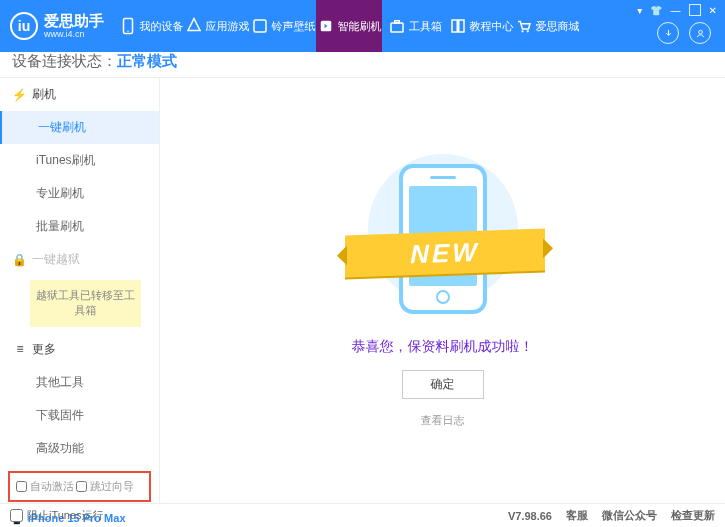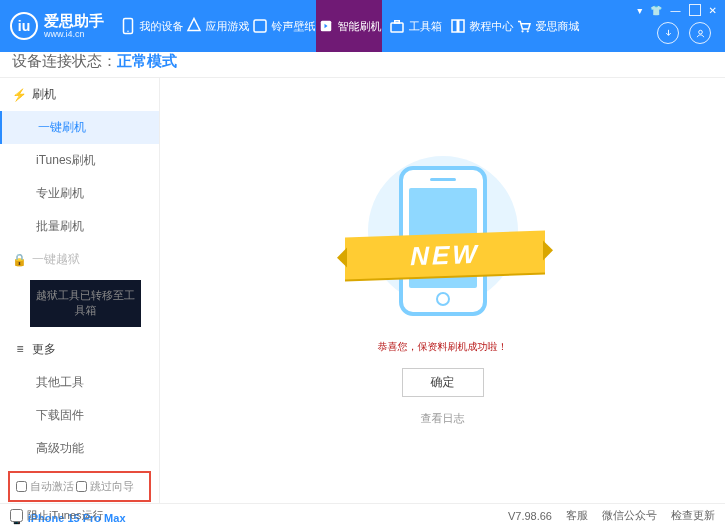--- a/index.html
+++ b/index.html
@@ -26,50 +26,50 @@
 .status-bar { height: 26px; display: flex; padding: 0 12px; font-size: 15px; color: #666; border-bottom: 1px solid #eee; }
 .status-value { color: #2a8cff; font-weight: bold; }
 
 
 .body { flex: 1; display: flex; min-height: 0; }
 .sidebar { width: 160px; border-right: 1px solid #eee; display: flex; flex-direction: column; font-size: 12px; color: #555; }
 .sb-section-title { display: flex; align-items: center; gap: 6px; padding: 8px 14px; color: #444; cursor: pointer; }
 .sb-section-title .ico { width: 12px; height: 12px; display: inline-flex; align-items: center; justify-content: center; }
 .sb-item { padding: 8px 10px 8px 36px; cursor: pointer; color: #666; }
 .sb-item.active { background: #e8f2ff; color: #2a8cff; border-left: 2px solid #2a8cff; }
-.sb-jail-note { margin: 4px 18px 6px 30px; background: #0f172a; padding: 8px 6px; font-size: 11px; color: #888; text-align: center; line-height: 1.4; cursor: pointer; }
+.sb-jail-note { margin: 4px 18px 6px 30px; background: #fef9c3; padding: 8px 6px; font-size: 11px; color: #888; text-align: center; line-height: 1.4; cursor: pointer; }
 .sb-lock { color: #bbb; }
 .sb-checkboxes { border: 2px solid #e74c3c; margin: 6px 8px; padding: 6px 6px; display: flex; gap: 2px; align-items: center; }
 .sb-checkboxes label { display: flex; align-items: center; gap: 3px; color: #999; font-size: 11px; }
 .sb-checkboxes input { width: 11px; height: 11px; }
 .device-info { padding: 4px 10px 6px; font-size: 11px; }
 .device-name { color: #2a8cff; font-weight: bold; display: flex; align-items: center; gap: 4px; }
 .device-storage { display: inline-block; border: 1px solid #aaa; padding: 0 4px; font-size: 9px; color: #666; border-radius: 2px; margin-top: 2px; }
 
 
 .main { flex: 1; display: flex; flex-direction: column; align-items: center; justify-content: center; gap: 14px; }
 .phone-illus { position: relative; width: 180px; height: 170px; }
 .phone-illus .circle { position: absolute; width: 150px; height: 150px; border-radius: 50%; background: #e6f5ff; left: 15px; top: 0; }
 .phone-illus .phone { position: absolute; width: 88px; height: 150px; background: #fff; border: 4px solid #7fcfff; border-radius: 14px; left: 46px; top: 10px; }
 .phone-illus .phone::before { content:""; position:absolute; width: 26px; height: 3px; background:#7fcfff; border-radius: 2px; top: 8px; left: 50%; transform: translateX(-50%);}
 .phone-illus .phone::after { content:""; position:absolute; width: 10px; height: 10px; border: 2px solid #7fcfff; border-radius: 50%; bottom: 6px; left: 50%; transform: translateX(-50%);}
 .phone-illus .screen { position: absolute; inset: 18px 6px 24px 6px; background: #8fd8ff; border-radius: 2px; }
 .ribbon { position: absolute; left: -8px; top: 78px; width: 200px; height: 42px; background: #ffcc33; transform: skewY(-2deg); display: flex; align-items: center; justify-content: center; font-weight: 900; font-size: 26px; color: #fff; letter-spacing: 3px; font-style: italic; box-shadow: 0 2px 0 #d9a600; }
 .ribbon::before, .ribbon::after { content:""; position:absolute; width:0; height:0; border: 10px solid transparent; }
 .ribbon::before { left:-18px; top:10px; border-right-color:#d9a600;}
 .ribbon::after { right:-18px; top:10px; border-left-color:#d9a600;}
-.success-msg { font-size: 10px; color: #b91c1c; }
+.success-msg { font-size: 14px; color: #6d28d9; }
 .ok-btn { border: 1px solid #ccc; background: #fff; padding: 5px 28px; font-size: 12px; cursor: pointer; color: #444; }
 .log-link { font-size: 11px; color: #999; cursor: pointer; }
 
 
 .footer { height: 24px; border-top: 1px solid #eee; display: flex; align-items: center; font-size: 11px; color: #666; padding: 0 10px; }
 .footer-left { display: flex; align-items: center; gap: 4px; }
 .footer-right { margin-left: auto; display: flex; align-items: center; gap: 14px; }
-.footer-right span { cursor: pointer; }
+.footer-right span { cursor: pointer; font-weight: bold; }
 </style>
 </head>
 <body>
 
 <div class="header">
   <div class="logo-area">
     <div class="logo-circle">iu</div>
     <div>
       <div class="brand">爱思助手</div>
       <div class="brand-url">www.i4.cn</div>

